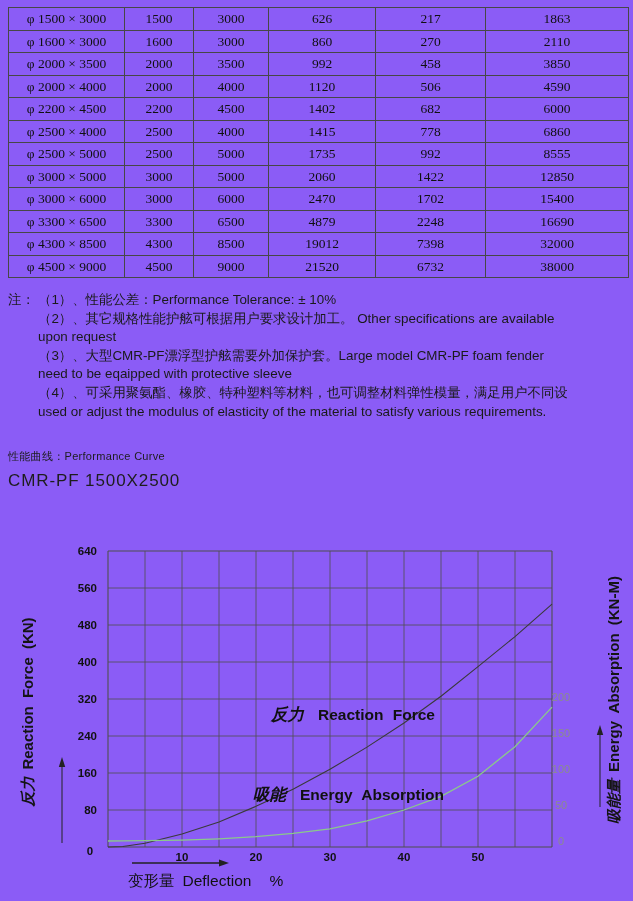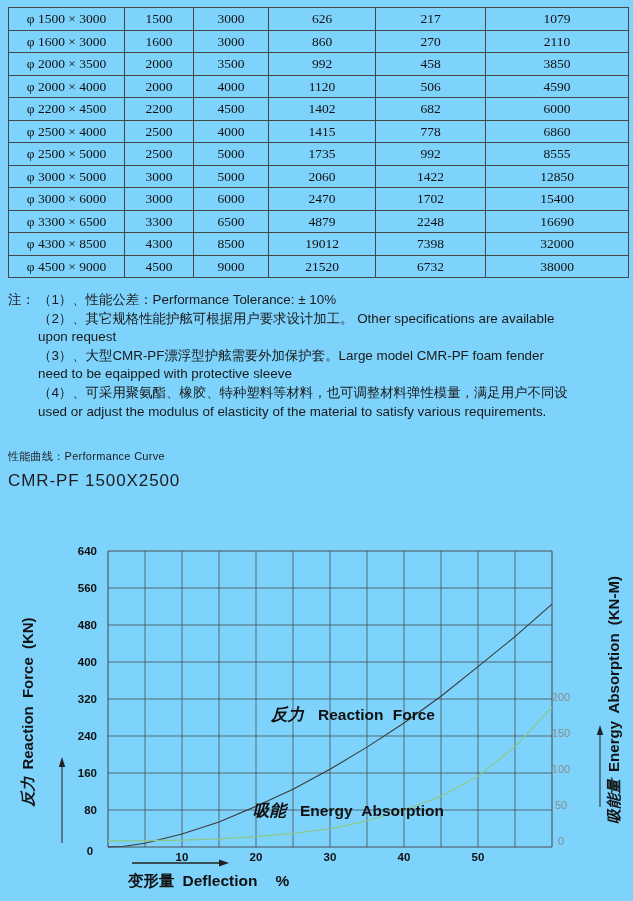--- a/index.html
+++ b/index.html
@@ -1,16 +1,16 @@
 <!DOCTYPE html>
 <html><head>
 <meta charset="utf-8">
 <style>
   html,body{margin:0;padding:0;background:#fff;}
-  .page{position:relative;width:633px;height:901px;background:#7dd3fc;overflow:hidden;
+  .page{position:relative;width:633px;height:901px;background:#8b5cf6;overflow:hidden;
         font-family:"Liberation Sans",sans-serif;color:#161616;}
 
   
   .spec-table{position:absolute;left:8px;top:7px;width:620px;border-collapse:collapse;
               table-layout:fixed;font-family:"Liberation Serif",serif;font-size:13.5px;color:#101010;}
   .spec-table td{border:1px solid #474747;text-align:center;padding:0;height:21.5px;line-height:21.5px;
                  overflow:hidden;white-space:nowrap;}
 
   
   .notes{position:absolute;left:8px;top:291px;width:624px;font-size:13.4px;line-height:18.6px;color:#1a1a1a;}
@@ -27,22 +27,22 @@
   svg text{font-family:"Liberation Sans",sans-serif;}
   .axis-title{position:absolute;font-weight:bold;font-size:15px;white-space:nowrap;
               transform:translate(-50%,-50%) rotate(-90deg);word-spacing:4px;color:#141414;}
   .axis-title .cjk{font-style:italic;margin-right:7px;}
   .left-title{left:28px;top:182px;}
   .right-title{left:614px;top:170px;}
   .curve-label{position:absolute;font-weight:bold;font-size:15.5px;white-space:nowrap;
                word-spacing:5px;color:#111;}
   .curve-label .cjk{font-style:italic;font-size:16.5px;margin-right:14px;}
   .reaction-label{left:271px;top:174px;}
-  .energy-label{left:253px;top:254px;margin-top:16px;}
-  .x-title{position:absolute;left:128px;top:341px;font-weight:bold;font-size:15.5px;white-space:nowrap;color:#111;}
+  .energy-label{left:253px;top:254px;}
+  .x-title{position:absolute;left:128px;top:341px;font-weight:normal;font-size:15.5px;white-space:nowrap;color:#111;}
   .x-title .en{margin-left:8px;}
   .x-title .pct{margin-left:18px;}
 </style>
 </head>
 <body>
 
 <div class="page">
 
   <table class="spec-table">
     <colgroup>
@@ -53,21 +53,21 @@
         <col style="width:110px">
         <col style="width:143px">
     </colgroup>
     <tbody id="spec-body">
         <tr>
           <td>φ 1500 × 3000</td>
           <td>1500</td>
           <td>3000</td>
           <td>626</td>
           <td>217</td>
-          <td>1079</td>
+          <td>1863</td>
         </tr>
         <tr>
           <td>φ 1600 × 3000</td>
           <td>1600</td>
           <td>3000</td>
           <td>860</td>
           <td>270</td>
           <td>2110</td>
         </tr>
         <tr>

